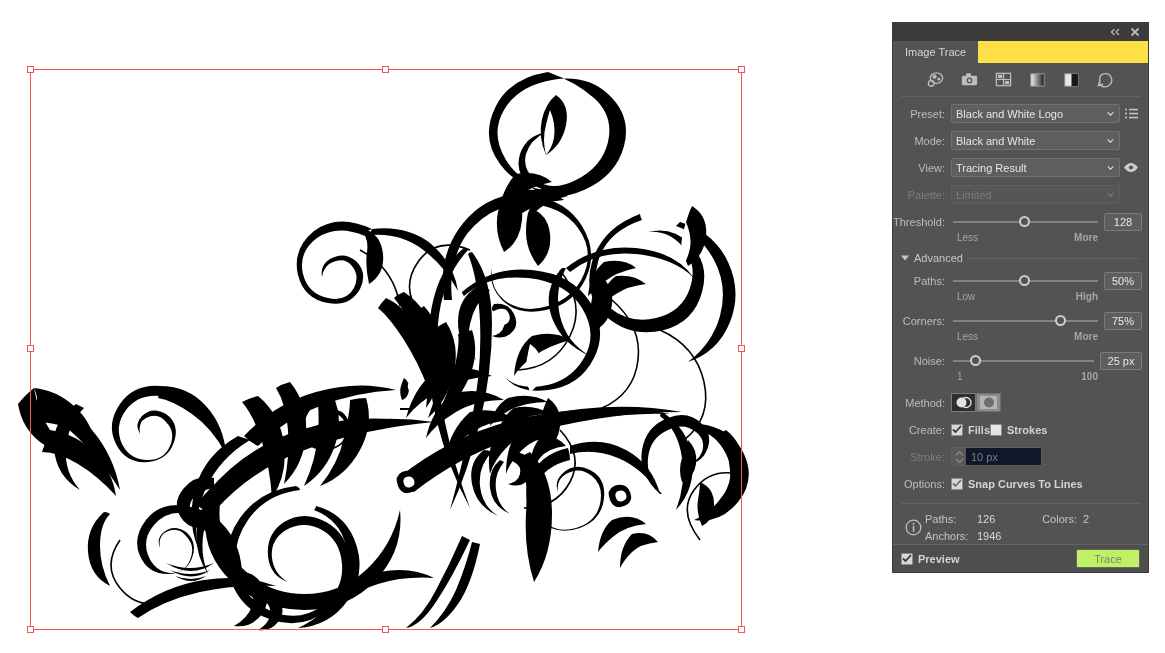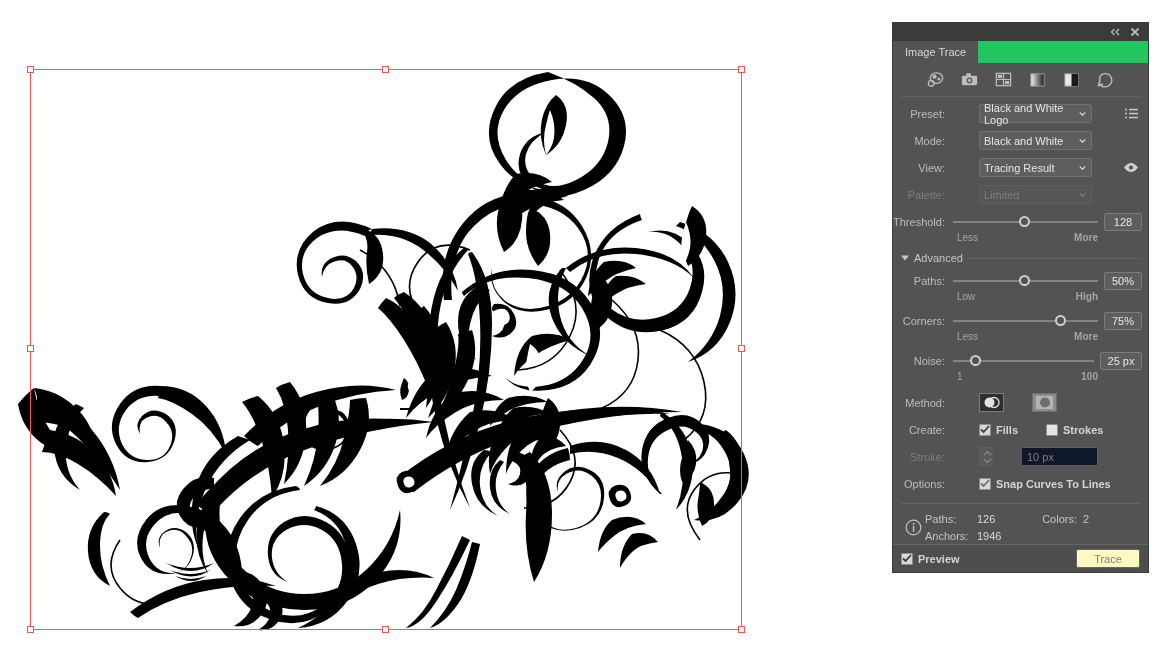--- a/index.html
+++ b/index.html
@@ -46,41 +46,41 @@
   .tb-btn {
     position: absolute; top: 2px;
     width: 14px; height: 14px;
     color: #b9b9b9;
     display: flex; align-items: center; justify-content: center;
     font-size: 9px; cursor: pointer;
   }
   #collapse-btn { right: 26px; }
   #close-btn { right: 6px; font-size: 11px; }
 
-  #panel-tabs { height: 22px; background: #22c55e; display: flex; }
+  #panel-tabs { height: 22px; background: #fde047; display: flex; }
   #tab-image-trace {
     background: #535353; color: #d6d6d6;
     padding: 0 12px; height: 22px;
     display: flex; align-items: center;
     font-size: 11px; cursor: pointer;
   }
 
   #panel-body { padding: 0; }
 
   
   #icon-strip {
     height: 34px; display: flex; align-items: center;
     justify-content: center; gap: 15px;
     border-bottom: 1px solid #626262;
     margin: 0 8px;
   }
   .mode-icon { width: 19px; height: 19px; cursor: pointer; display:block; }
 
   
-  .row { display: flex; align-items: center; height: 21px; margin-top: 6px; padding-right: 6px; gap: 28px; }
+  .row { display: flex; align-items: center; height: 21px; margin-top: 6px; padding-right: 6px; }
   .lbl { width: 58px; text-align: right; padding-right: 6px; font-size: 11px; color: #bcbcbc; flex: none; }
   .lbl.dim { color: #7d7d7d; }
 
   
   .ddl {
     flex: 1; height: 19px; background: #5e5e5e;
     border: 1px solid #717171; border-radius: 2px;
     color: #e6e6e6; font-size: 11px;
     display: flex; align-items: center; padding: 0 4px;
     position: relative; cursor: pointer;
@@ -171,21 +171,21 @@
 
   
   #footer-sep { height: 1px; background: #646464; margin: 8px 0 0 0; }
   #panel-footer {
     position: absolute; left: 0; right: 0; bottom: 0;
     height: 27px; display: flex; align-items: center;
     padding: 0 8px; background: #4e4e4e;
   }
   #trace-button {
     margin-left: auto; width: 64px; height: 19px;
-    background: #fef9c3; border: 1px solid #656565; border-radius: 2px;
+    background: #bef264; border: 1px solid #656565; border-radius: 2px;
     color: #7f7f7f; font-size: 11px;
     display: flex; align-items: center; justify-content: center;
   }
 </style>
 </head>
 <body>
 
 <div id="canvas">
 
   <svg id="artwork-svg" width="890" height="653" viewBox="0 0 890 653">

